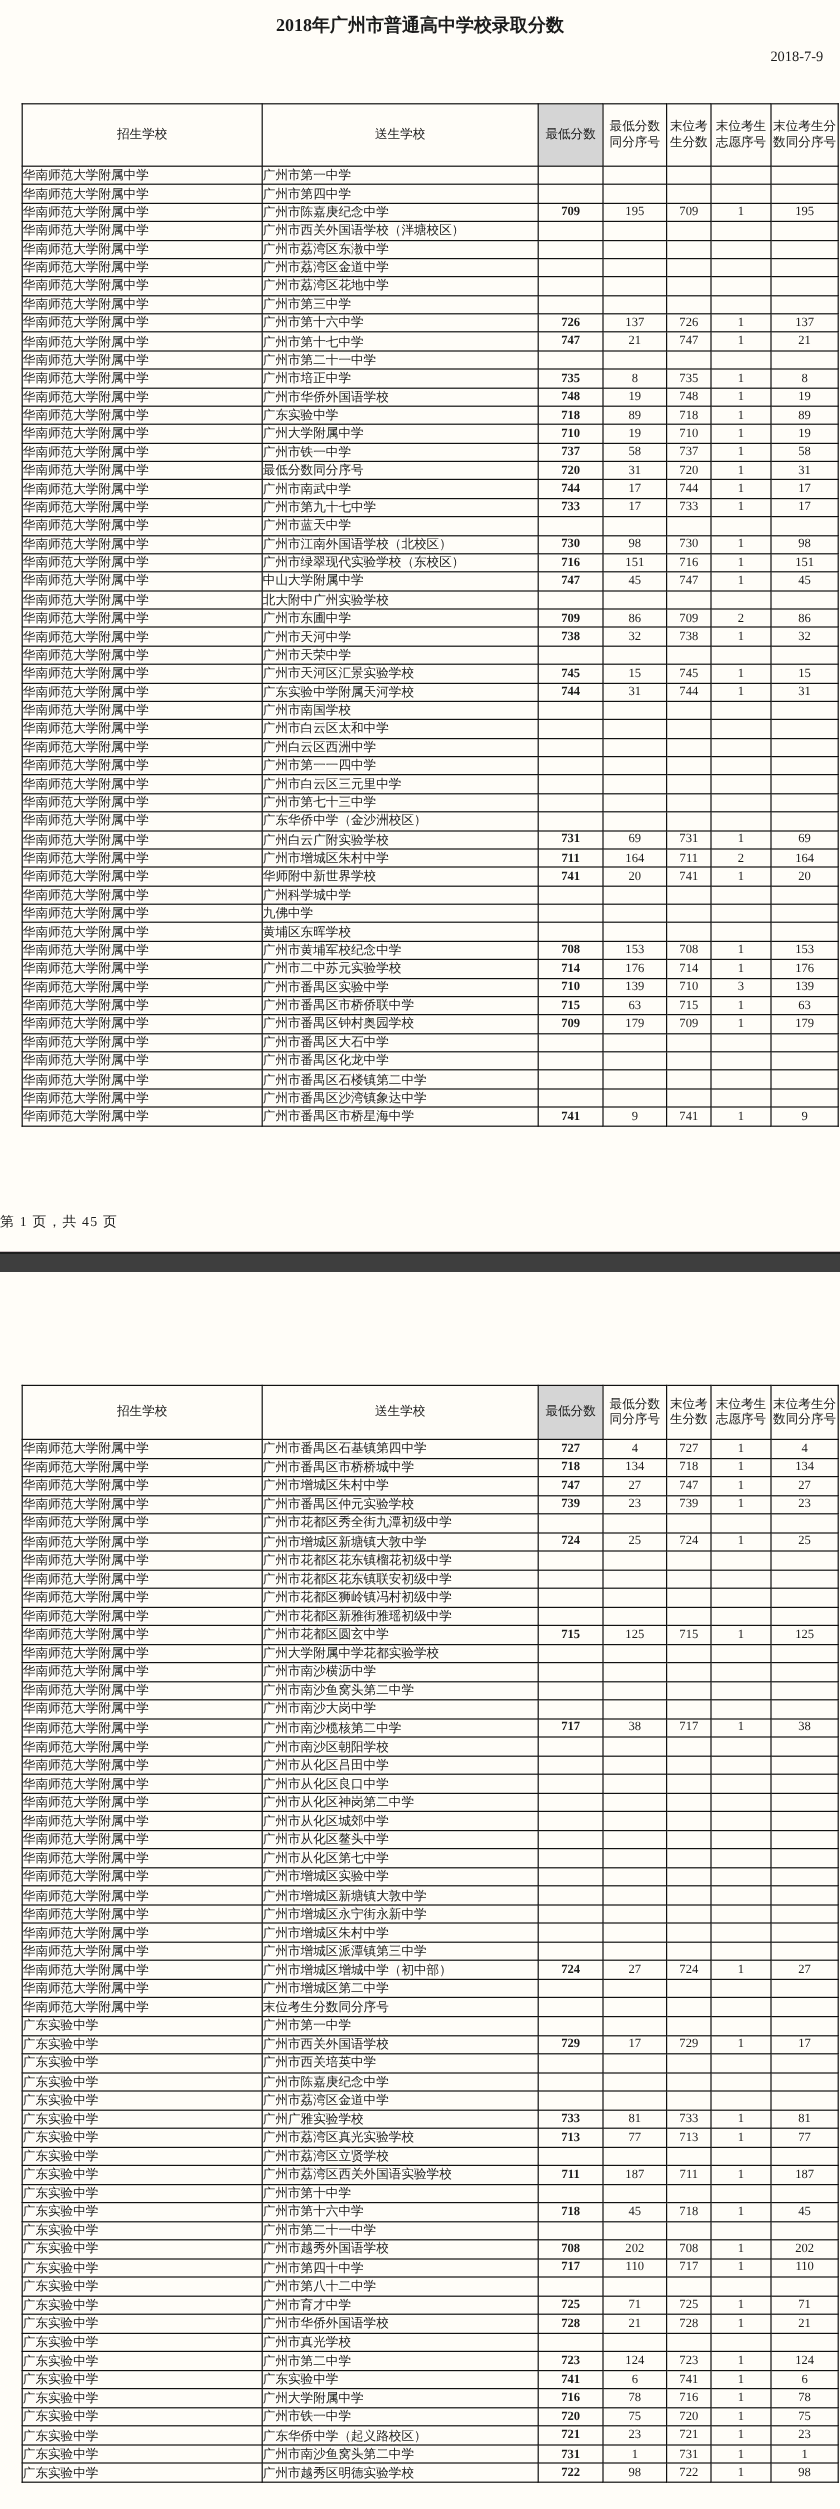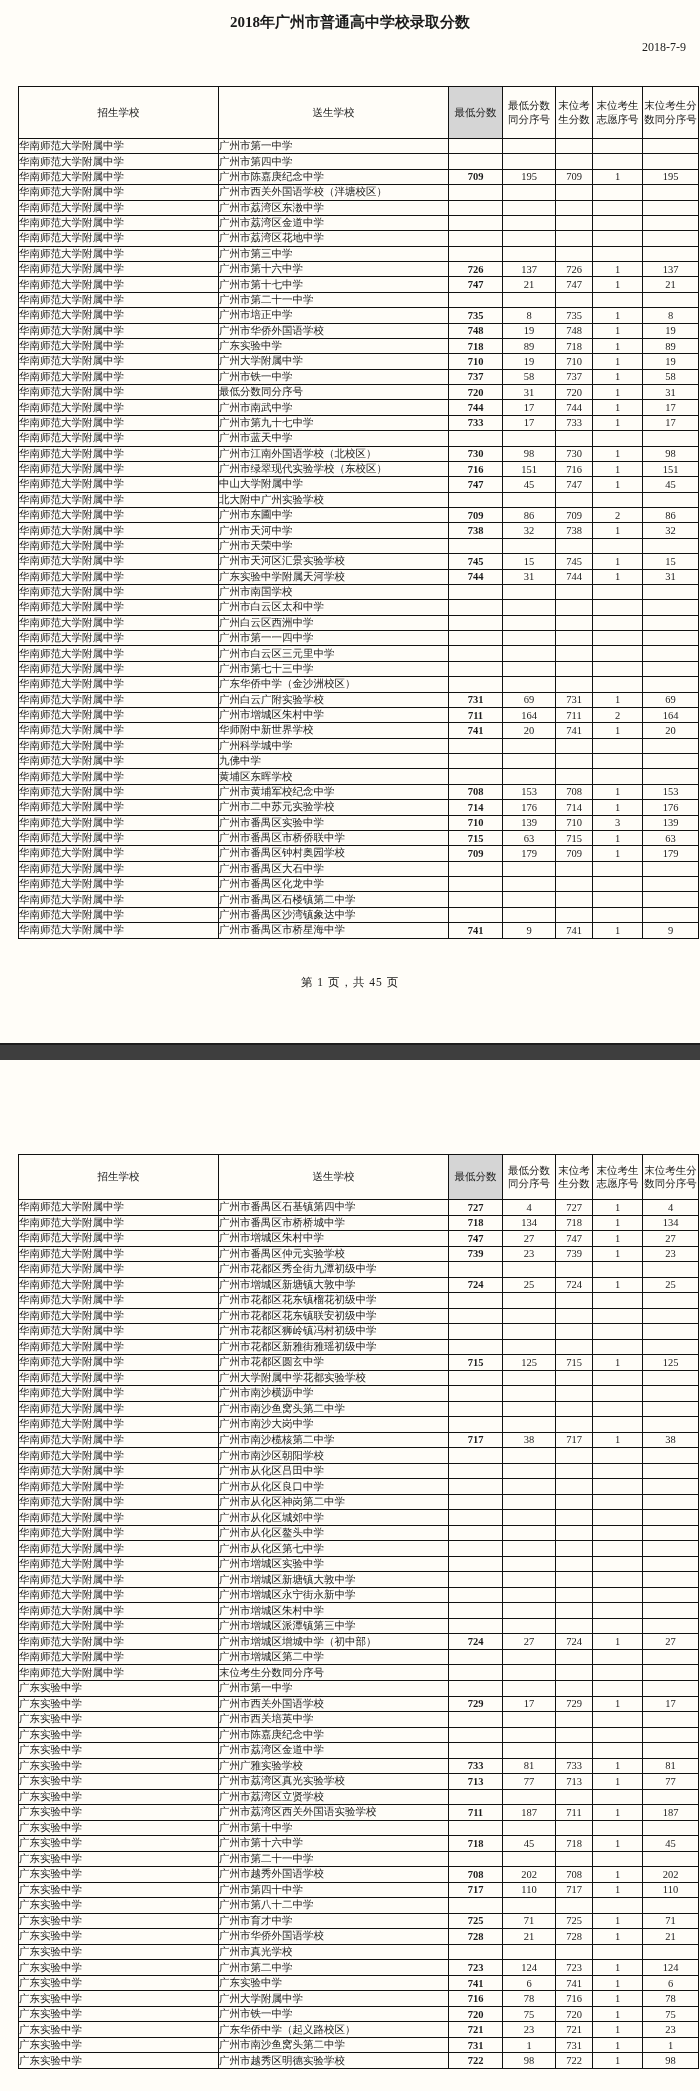--- a/index.html
+++ b/index.html
@@ -60,23 +60,23 @@
   .page2 tbody tr{height:15.52px;}
   td.school{text-align:left;padding-left:4px;}
   td.num{text-align:center;font-size:10.5px;}
   td.min{font-weight:bold;}
 
   .table-wrap1{position:absolute;top:86px;left:0;}
   .table-wrap2{position:absolute;top:94px;left:0;}
 
   .page-footer{
     position:absolute;
-    top:975px;
+    top:1011px;
     width:100%;
-    text-align:center;
+    text-align:left;
     font-size:11.5px;
     letter-spacing:1px;
   }
 </style>
 </head>
 <body>
 
 <div class="screenshot">
 
   <section class="page page1">

